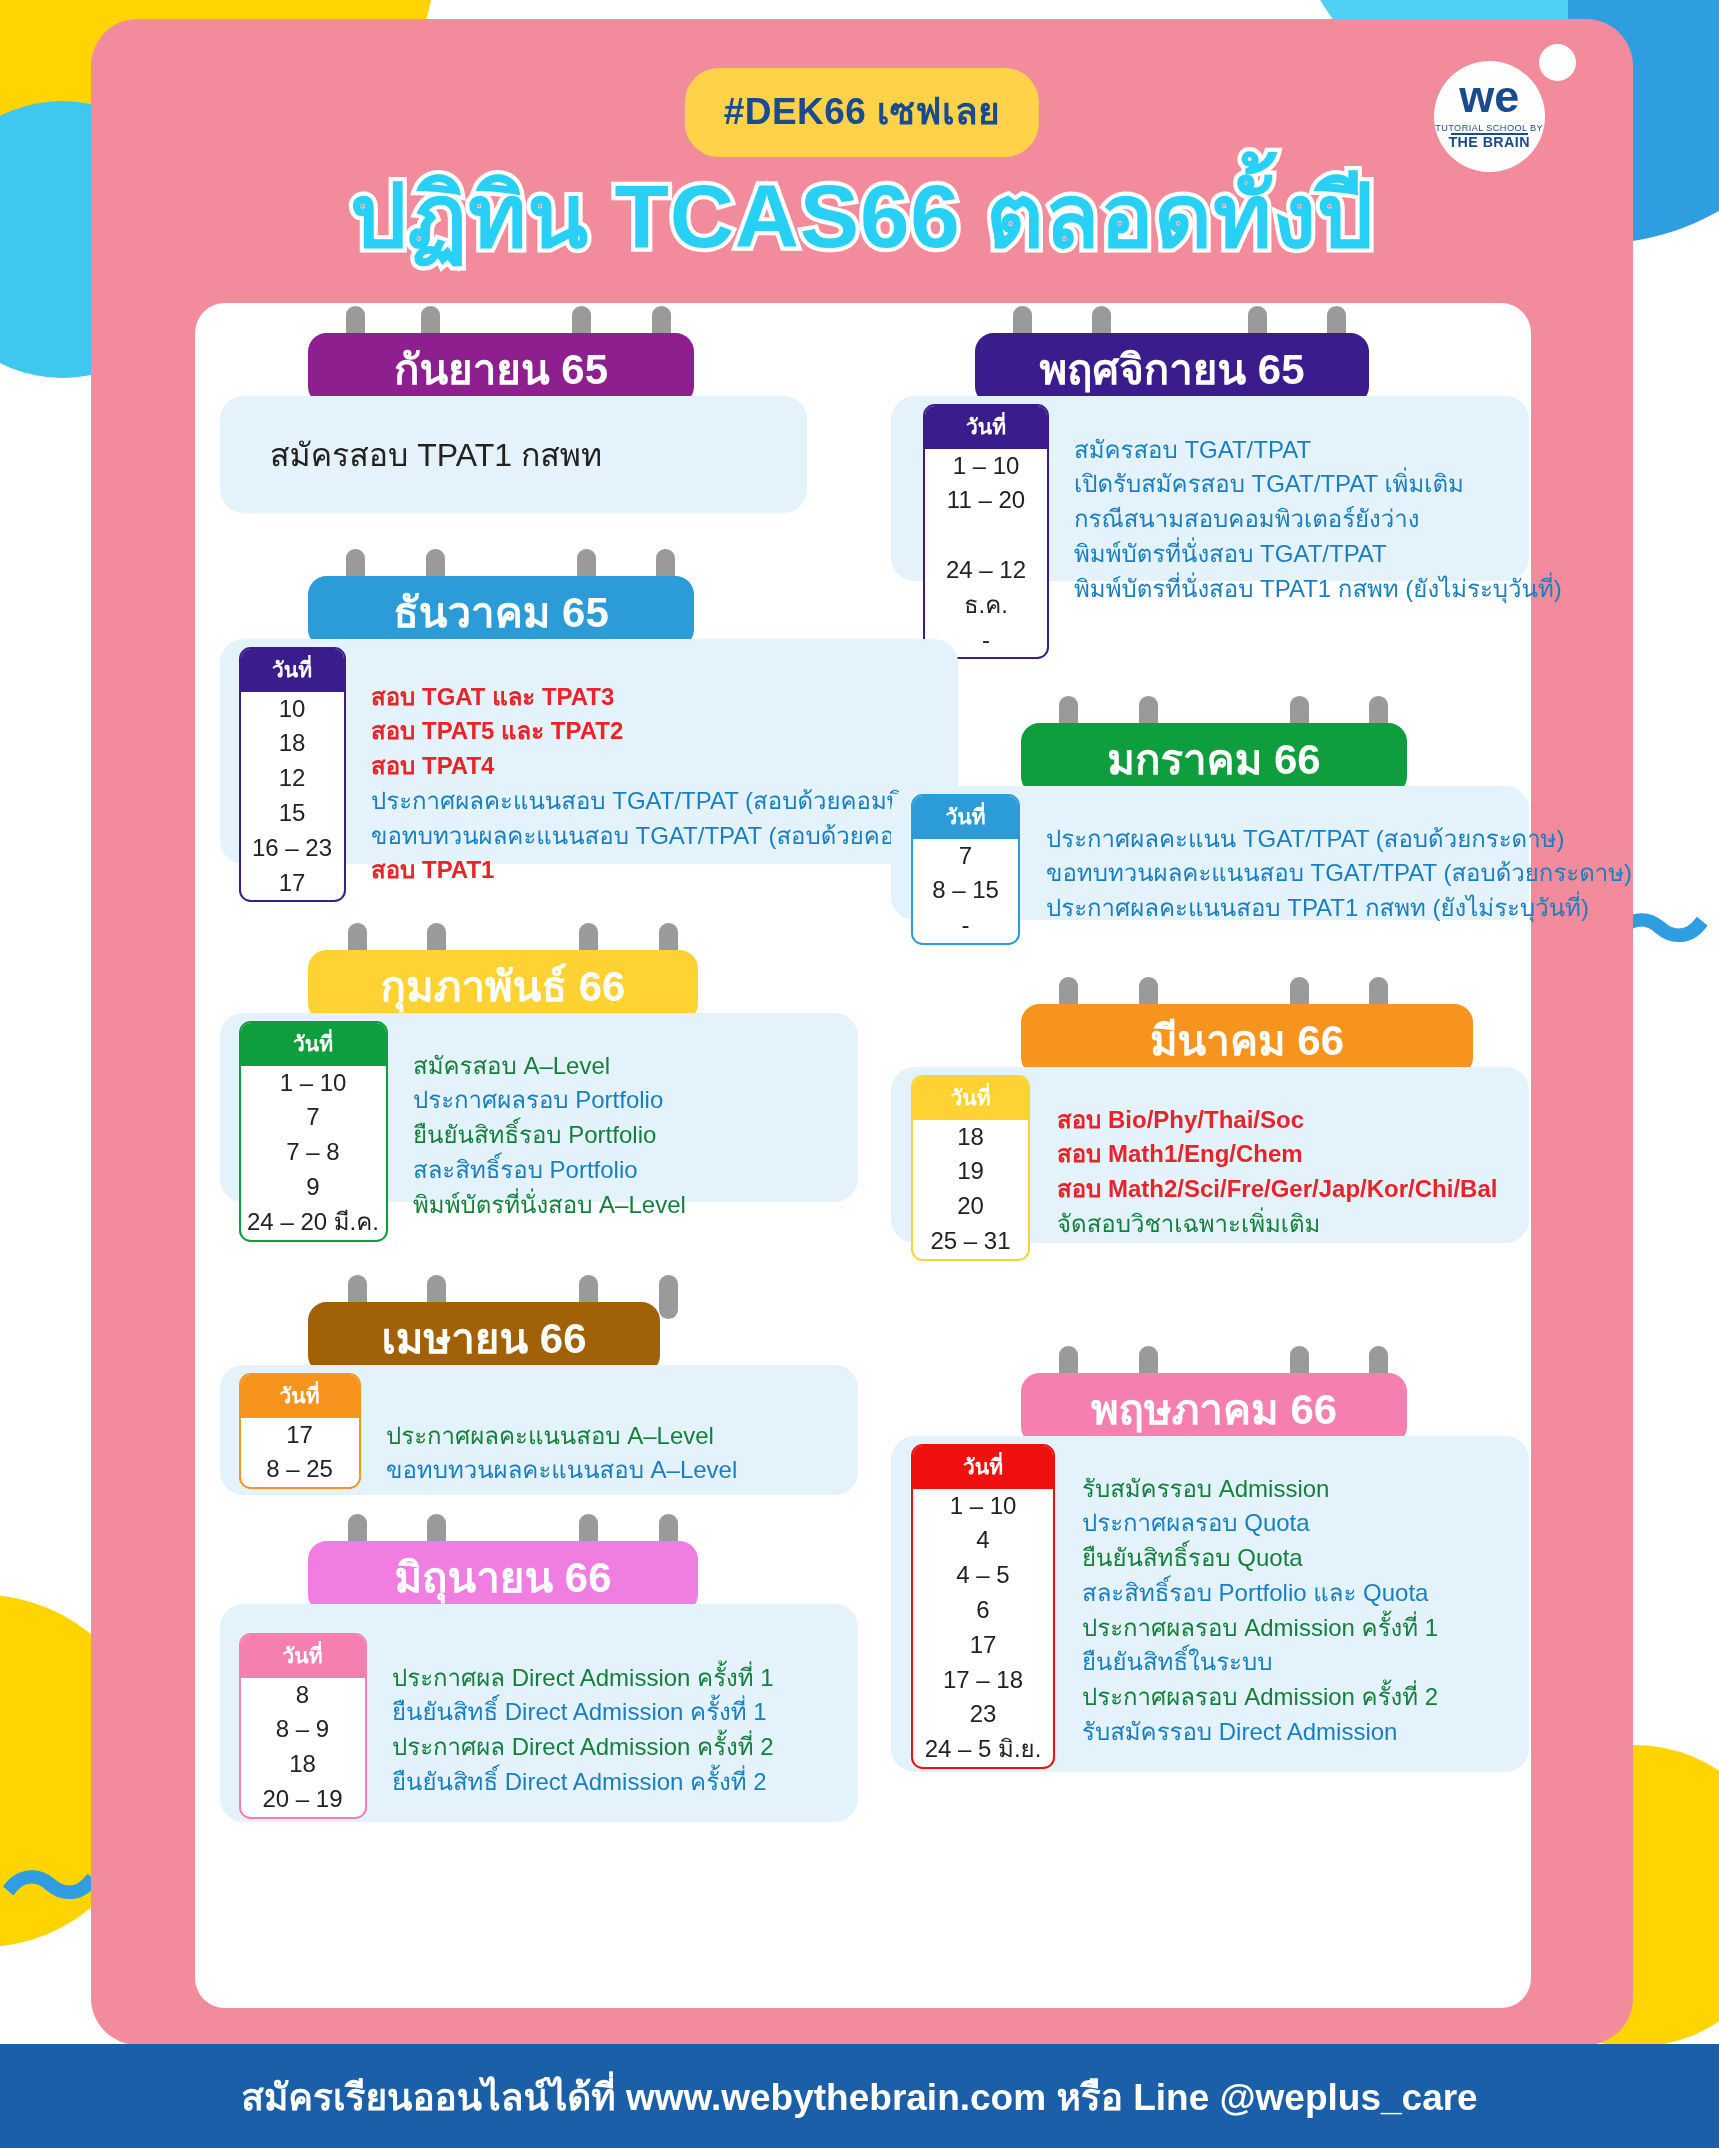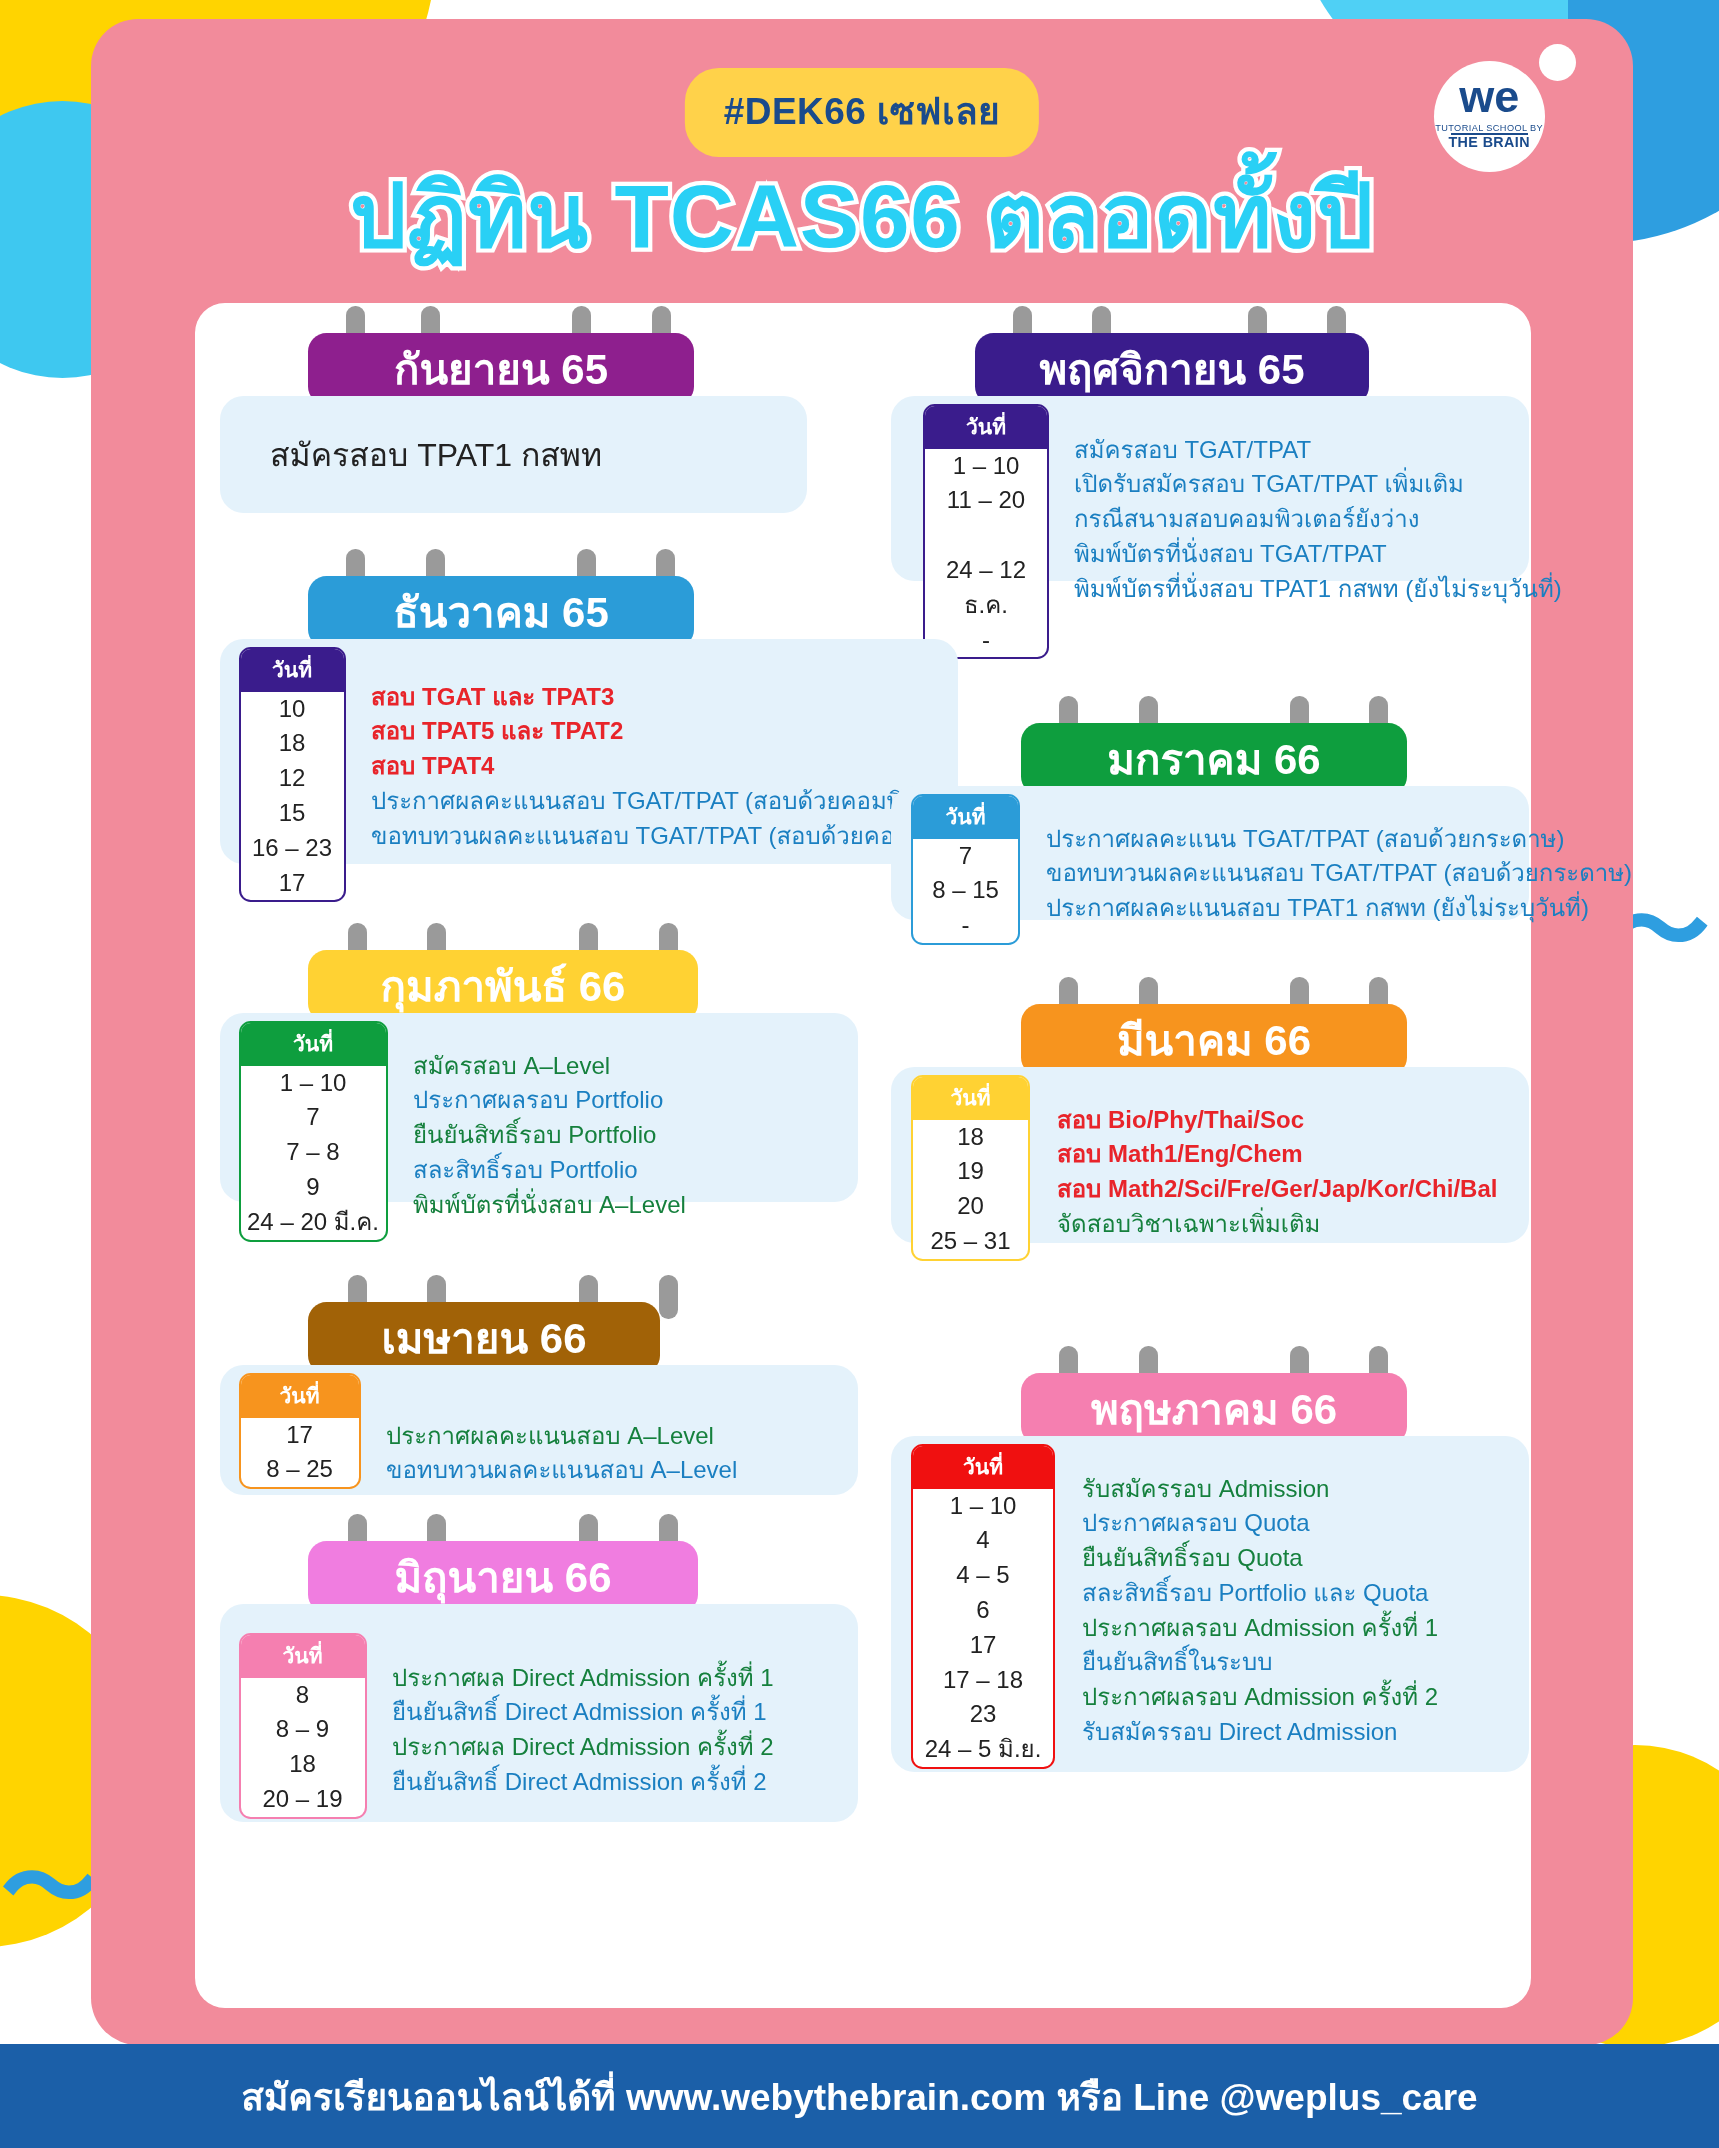--- a/index.html
+++ b/index.html
@@ -275,20 +275,21 @@
           <div class="dv">15</div>
           <div class="dv">16 – 23</div>
           <div class="dv">17</div>
         </div>
         <div class="rows" style="left:151px; top:117px;">
           <div class="r red">สอบ TGAT และ TPAT3</div>
           <div class="r red">สอบ TPAT5 และ TPAT2</div>
           <div class="r red">สอบ TPAT4</div>
           <div class="r blue">ประกาศผลคะแนนสอบ TGAT/TPAT (สอบด้วยคอมพิวเตอร์)</div>
           <div class="r blue">ขอทบทวนผลคะแนนสอบ TGAT/TPAT (สอบด้วยคอมพิวเตอร์)</div>
+          <div class="r red">สอบ TPAT1</div>
         </div>
       </div>
 
       <div class="month" style="left:696px; top:407px; width:638px;">
         <div class="rings">
           <div class="ring" style="left:168px"></div>
           <div class="ring" style="left:248px"></div>
           <div class="ring" style="left:399px"></div>
           <div class="ring" style="left:478px"></div>
         </div>
@@ -333,21 +334,21 @@
         </div>
       </div>
 
       <div class="month" style="left:696px; top:688px; width:638px;">
         <div class="rings">
           <div class="ring" style="left:168px"></div>
           <div class="ring" style="left:248px"></div>
           <div class="ring" style="left:399px"></div>
           <div class="ring" style="left:478px"></div>
         </div>
-        <div class="hdr" style="left:130px; width:386px; background:#f7941e;">มีนาคม 66</div>
+        <div class="hdr" style="left:130px; width:452px; background:#f7941e;">มีนาคม 66</div>
         <div class="body" style="left:0px; top:76px; width:638px; height:176px;"></div>
         <div class="datecol" style="left:20px; top:84px; width:119px; border-color:#ffd233;">
           <div class="dh" style="background:#ffd233;">วันที่</div>
           <div class="dv">18</div>
           <div class="dv">19</div>
           <div class="dv">20</div>
           <div class="dv">25 – 31</div>
         </div>
         <div class="rows" style="left:166px; top:112px;">
           <div class="r red">สอบ Bio/Phy/Thai/Soc</div>

